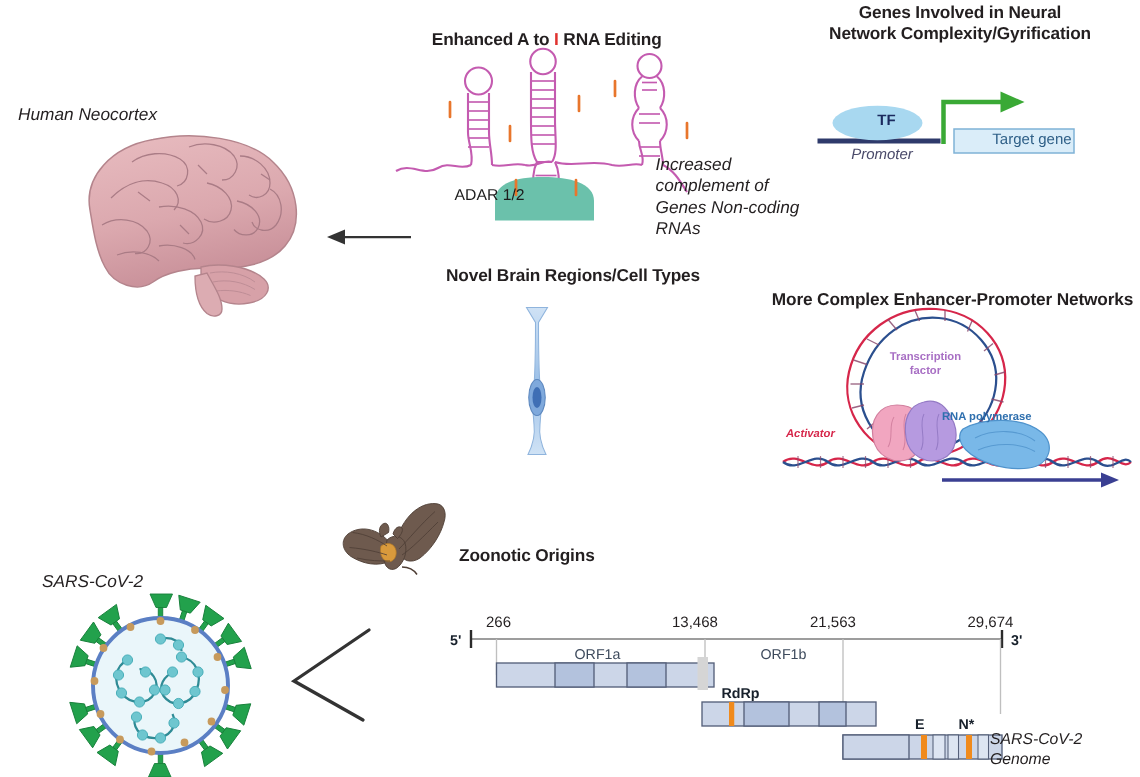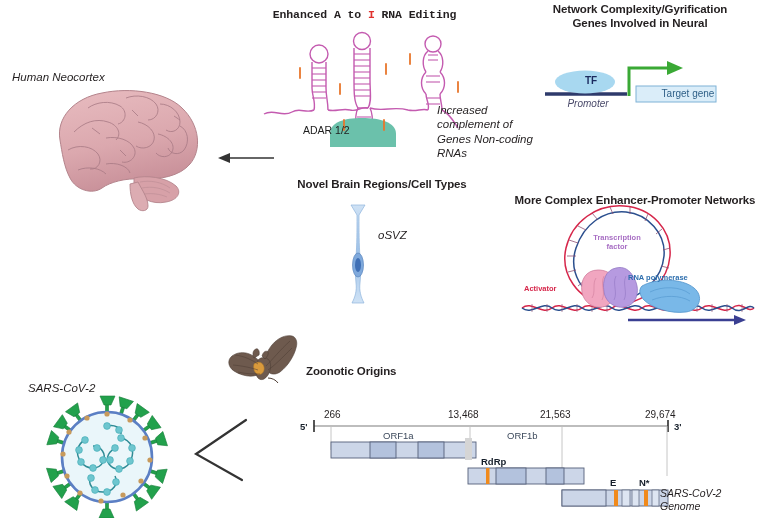--- a/index.html
+++ b/index.html
@@ -63,21 +63,21 @@
 </svg>
 </div>
 
 <div class="abs" style="left:218px;top:150px;">
 <svg width="58" height="16" viewBox="0 0 58 16">
   <line x1="10" y1="8" x2="56" y2="8" stroke="#333333" stroke-width="1.5"></line>
   <path d="M0,8 L12,3 L12,13 Z" fill="#333333"></path>
 </svg>
 </div>
 
-<div class="abs hdr" style="left:267px;top:8px;width:195px;font-family:Liberation Mono, monospace;">
+<div class="abs hdr" style="left:267px;top:20px;width:195px;">
   <span>Enhanced A to </span><span style="color:#e0322e;">I</span><span> RNA Editing</span>
 </div>
 
 <div class="abs" style="left:262px;top:22px;">
 <svg width="220" height="125" viewBox="0 0 220 125">
   <g stroke="#c45bb0" stroke-width="1.4" fill="none">
 
     <path d="M2,92 C12,86 20,96 30,90 C38,85 44,92 52,88"></path>
 
     <path d="M52,88 C54,80 50,74 50,66 L50,40"></path>
@@ -156,22 +156,22 @@
 <div class="abs" style="left:303px;top:124px;width:86px;font-size:10.5px;color:#1d1d1d;">ADAR 1/2</div>
 
 <div class="abs ital" style="left:437px;top:103px;width:96px;">
   <div>Increased</div>
   <div>complement of</div>
   <div>Genes Non-coding</div>
   <div>RNAs</div>
 </div>
 
 <div class="abs hdr" style="left:540px;top:2px;width:200px;">
+  <div>Genes Involved in Neural</div>
   <div>Network Complexity/Gyrification</div>
-  <div>Genes Involved in Neural</div>
 </div>
 
 <div class="abs" style="left:543px;top:58px;">
 <svg width="175" height="52" viewBox="0 0 175 52">
   <line x1="2" y1="36" x2="84" y2="36" stroke="#2e3a6b" stroke-width="3.4"></line>
   <ellipse cx="42" cy="24" rx="30" ry="11.5" fill="#a8d8f0"></ellipse>
   <path d="M86,38 L86,10 L128,10" stroke="#3aa935" stroke-width="3" fill="none"></path>
   <path d="M124,3 L140,10 L124,17 Z" fill="#3aa935"></path>
   <rect x="93" y="28" width="80" height="16" fill="#daedf9" stroke="#7fb2d6" stroke-width="1"></rect>
 </svg>
@@ -191,21 +191,20 @@
       <stop offset="100%" stop-color="#cfe2f5"></stop>
     </linearGradient>
   </defs>
   <path d="M8,2 L22,2 L16,12 C16,30 16,40 17,54 C18,62 18,70 17,80 C16,88 18,94 21,100
            L9,100 C12,94 14,88 13,80 C12,70 12,62 13,54 C14,40 14,30 14,12 Z" fill="url(#cellG)" stroke="#8fb4dd" stroke-width="0.7"></path>
   <ellipse cx="15" cy="62" rx="5.5" ry="12" fill="#7fa9dc" stroke="#5c87be" stroke-width="0.7"></ellipse>
   <ellipse cx="15" cy="62" rx="3" ry="7" fill="#3f6fb5"></ellipse>
 </svg>
 </div>
 <div class="abs ital" style="left:378px;top:228px;width:120px;">
-  <div>oSVZ</div>
 </div>
 
 <div class="abs hdr" style="left:510px;top:177px;width:250px;margin-top:16px;">More Complex Enhancer-Promoter Networks</div>
 
 <div class="abs" style="left:520px;top:196px;">
 <svg width="235" height="128" viewBox="0 0 235 128">
   <defs>
     <path id="dnaWaveA" d=""></path>
   </defs>
 
@@ -277,21 +276,21 @@
   </g>
 
   <line x1="108" y1="124" x2="216" y2="124" stroke="#3a3f92" stroke-width="2.4"></line>
   <path d="M214,119 L226,124 L214,129 Z" fill="#3a3f92"></path>
 </svg>
 </div>
 <div class="abs nnlbl" style="left:578px;top:233px;width:78px;text-align:center;color:#a86fc4;line-height:1.25;">
   <div>Transcription</div>
   <div>factor</div>
 </div>
-<div class="abs nnlbl" style="left:524px;top:284px;color:#d6264a;">Activator</div>
+<div class="abs nnlbl" style="left:524px;top:284px;color:#d6264a;font-style:italic;">Activator</div>
 <div class="abs nnlbl" style="left:628px;top:273px;color:#2e6fae;">RNA polymerase</div>
 
 <div class="abs" style="left:224px;top:334px;">
 <svg width="85" height="56" viewBox="0 0 85 56">
   <g fill="#6e5a4e" stroke="#4e3e35" stroke-width="0.6">
 
     <path d="M40,26 C46,8 58,0 68,2 C72,3 74,8 72,14 C70,22 64,32 56,38
              C50,42 44,40 42,34 Z"></path>
 
     <path d="M36,28 C28,18 16,16 8,22 C3,26 4,33 10,37 C18,42 28,44 36,40 Z"></path>

